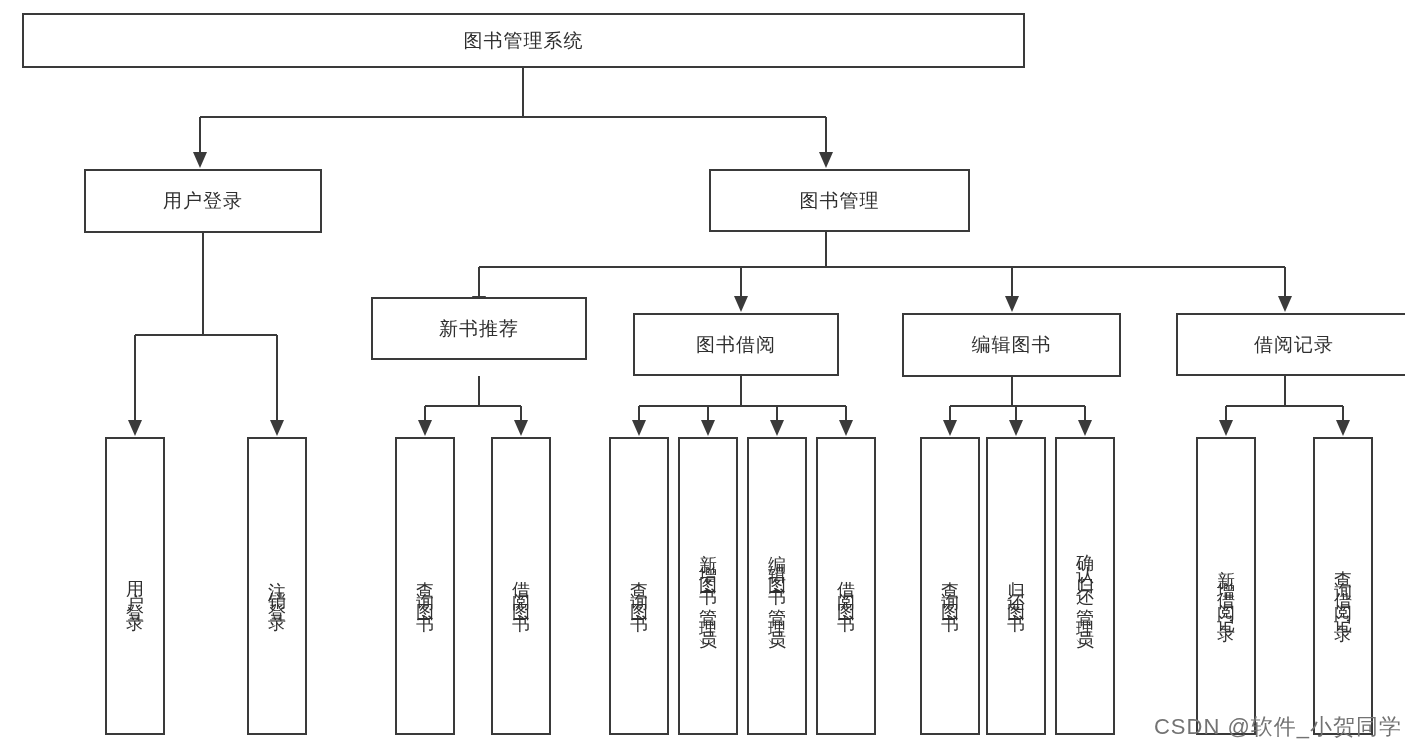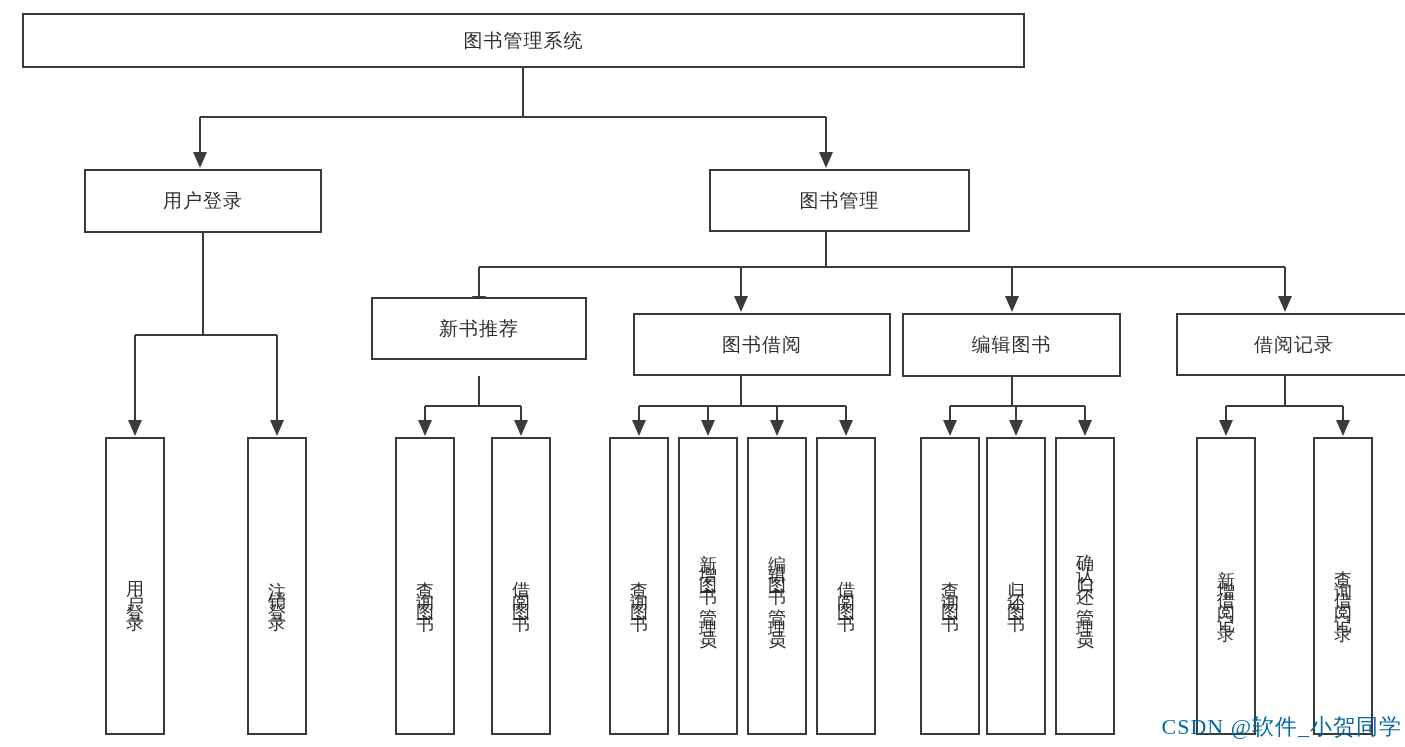--- a/index.html
+++ b/index.html
@@ -1,21 +1,21 @@
 <!DOCTYPE html>
 <html><head>
 <meta charset="utf-8">
 <style>
   html, body { margin: 0; padding: 0; background: #ffffff; }
   #stage {
     position: relative;
     width: 1405px;
     height: 747px;
     background: #ffffff;
-    font-family: Liberation Serif, serif;
+    font-family: Liberation Sans, sans-serif;
     overflow: hidden;
   }
   #connectors {
     position: absolute;
     left: 0; top: 0;
     width: 1405px; height: 747px;
   }
   .node {
     position: absolute;
     box-sizing: border-box;
@@ -34,21 +34,21 @@
     text-orientation: mixed;
     letter-spacing: 11px;
     font-size: 18px;
     line-height: 1;
     padding-top: 6px;
   }
   .watermark {
     position: absolute;
     right: 3px;
     bottom: 5px;
-    color: #0369a1;
+    color: #737373;
     font-size: 22px;
     letter-spacing: 1px;
     pointer-events: none;
   }
 </style>
 </head>
 <body>
 
 <div id="stage">
 
@@ -117,21 +117,21 @@
       <polygon points="1336,420 1350,420 1343,436"></polygon>
     </g>
   </svg>
 
   <div class="node" style="left:22px; top:13px; width:1003px; height:55px;">图书管理系统</div>
 
   <div class="node" style="left:84px; top:169px; width:238px; height:64px;">用户登录</div>
   <div class="node" style="left:709px; top:169px; width:261px; height:63px;">图书管理</div>
 
   <div class="node" style="left:371px; top:297px; width:216px; height:63px;">新书推荐</div>
-  <div class="node" style="left:633px; top:313px; width:258px; height:63px;">图书借阅</div>
+  <div class="node" style="left:633px; top:313px; width:206px; height:63px;">图书借阅</div>
   <div class="node" style="left:902px; top:313px; width:219px; height:64px;">编辑图书</div>
   <div class="node" style="left:1176px; top:313px; width:236px; height:63px;">借阅记录</div>
 
   <div class="node vertical" style="left:105px; top:437px; width:60px; height:298px;">用户登录</div>
   <div class="node vertical" style="left:247px; top:437px; width:60px; height:298px;">注销登录</div>
   <div class="node vertical" style="left:395px; top:437px; width:60px; height:298px;">查询图书</div>
   <div class="node vertical" style="left:491px; top:437px; width:60px; height:298px;">借阅图书</div>
   <div class="node vertical" style="left:609px; top:437px; width:60px; height:298px;">查询图书</div>
   <div class="node vertical" style="left:678px; top:437px; width:60px; height:298px;">新增图书（管理员）</div>
   <div class="node vertical" style="left:747px; top:437px; width:60px; height:298px;">编辑图书（管理员）</div>

